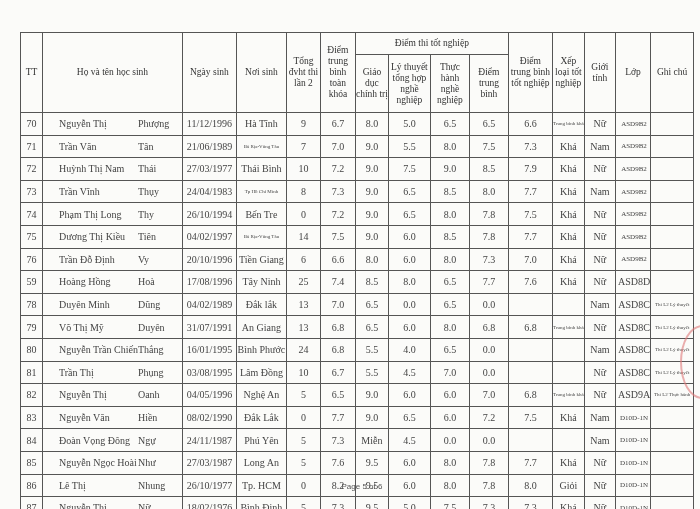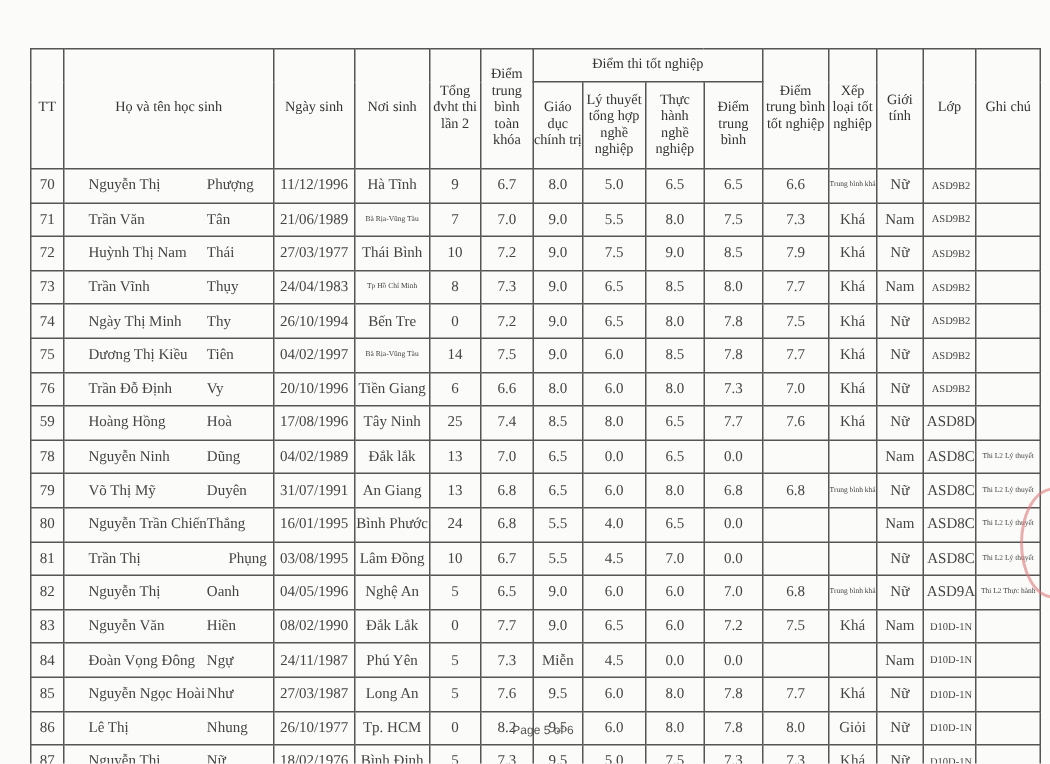--- a/index.html
+++ b/index.html
@@ -150,21 +150,21 @@
           <td>7.7</td>
           <td>Khá</td>
           <td>Nam</td>
           <td class="cls sm">ASD9B2</td>
           <td class="tiny"></td>
         </tr>
         <tr>
           <td>74</td>
           <td class="name">
             <div class="nm">
-              <span>Ngày Thị Minh</span>
+              <span>Phạm Thị Long</span>
               <span style="width: 40px;">Thy</span>
             </div>
           </td>
           <td>26/10/1994</td>
           <td>Bến Tre</td>
           <td>0</td>
           <td>7.2</td>
           <td>9.0</td>
           <td>6.5</td>
           <td>8.0</td>
@@ -238,21 +238,21 @@
           <td>7.6</td>
           <td>Khá</td>
           <td>Nữ</td>
           <td class="cls">ASD8D</td>
           <td class="tiny"></td>
         </tr>
         <tr>
           <td>78</td>
           <td class="name">
             <div class="nm">
-              <span>Nguyễn Ninh</span>
+              <span>Duyên Minh</span>
               <span style="width: 40px;">Dũng</span>
             </div>
           </td>
           <td>04/02/1989</td>
           <td>Đắk lắk</td>
           <td>13</td>
           <td>7.0</td>
           <td>6.5</td>
           <td>0.0</td>
           <td>6.5</td>
@@ -305,21 +305,21 @@
           <td></td>
           <td>Nam</td>
           <td class="cls">ASD8C</td>
           <td class="tiny">Thi L2 Lý thuyết</td>
         </tr>
         <tr>
           <td>81</td>
           <td class="name">
             <div class="nm">
               <span>Trần Thị</span>
-              <span style="width: 40px; text-align: right;">Phụng</span>
+              <span style="width: 40px;">Phụng</span>
             </div>
           </td>
           <td>03/08/1995</td>
           <td>Lâm Đồng</td>
           <td>10</td>
           <td>6.7</td>
           <td>5.5</td>
           <td>4.5</td>
           <td>7.0</td>
           <td>0.0</td>

